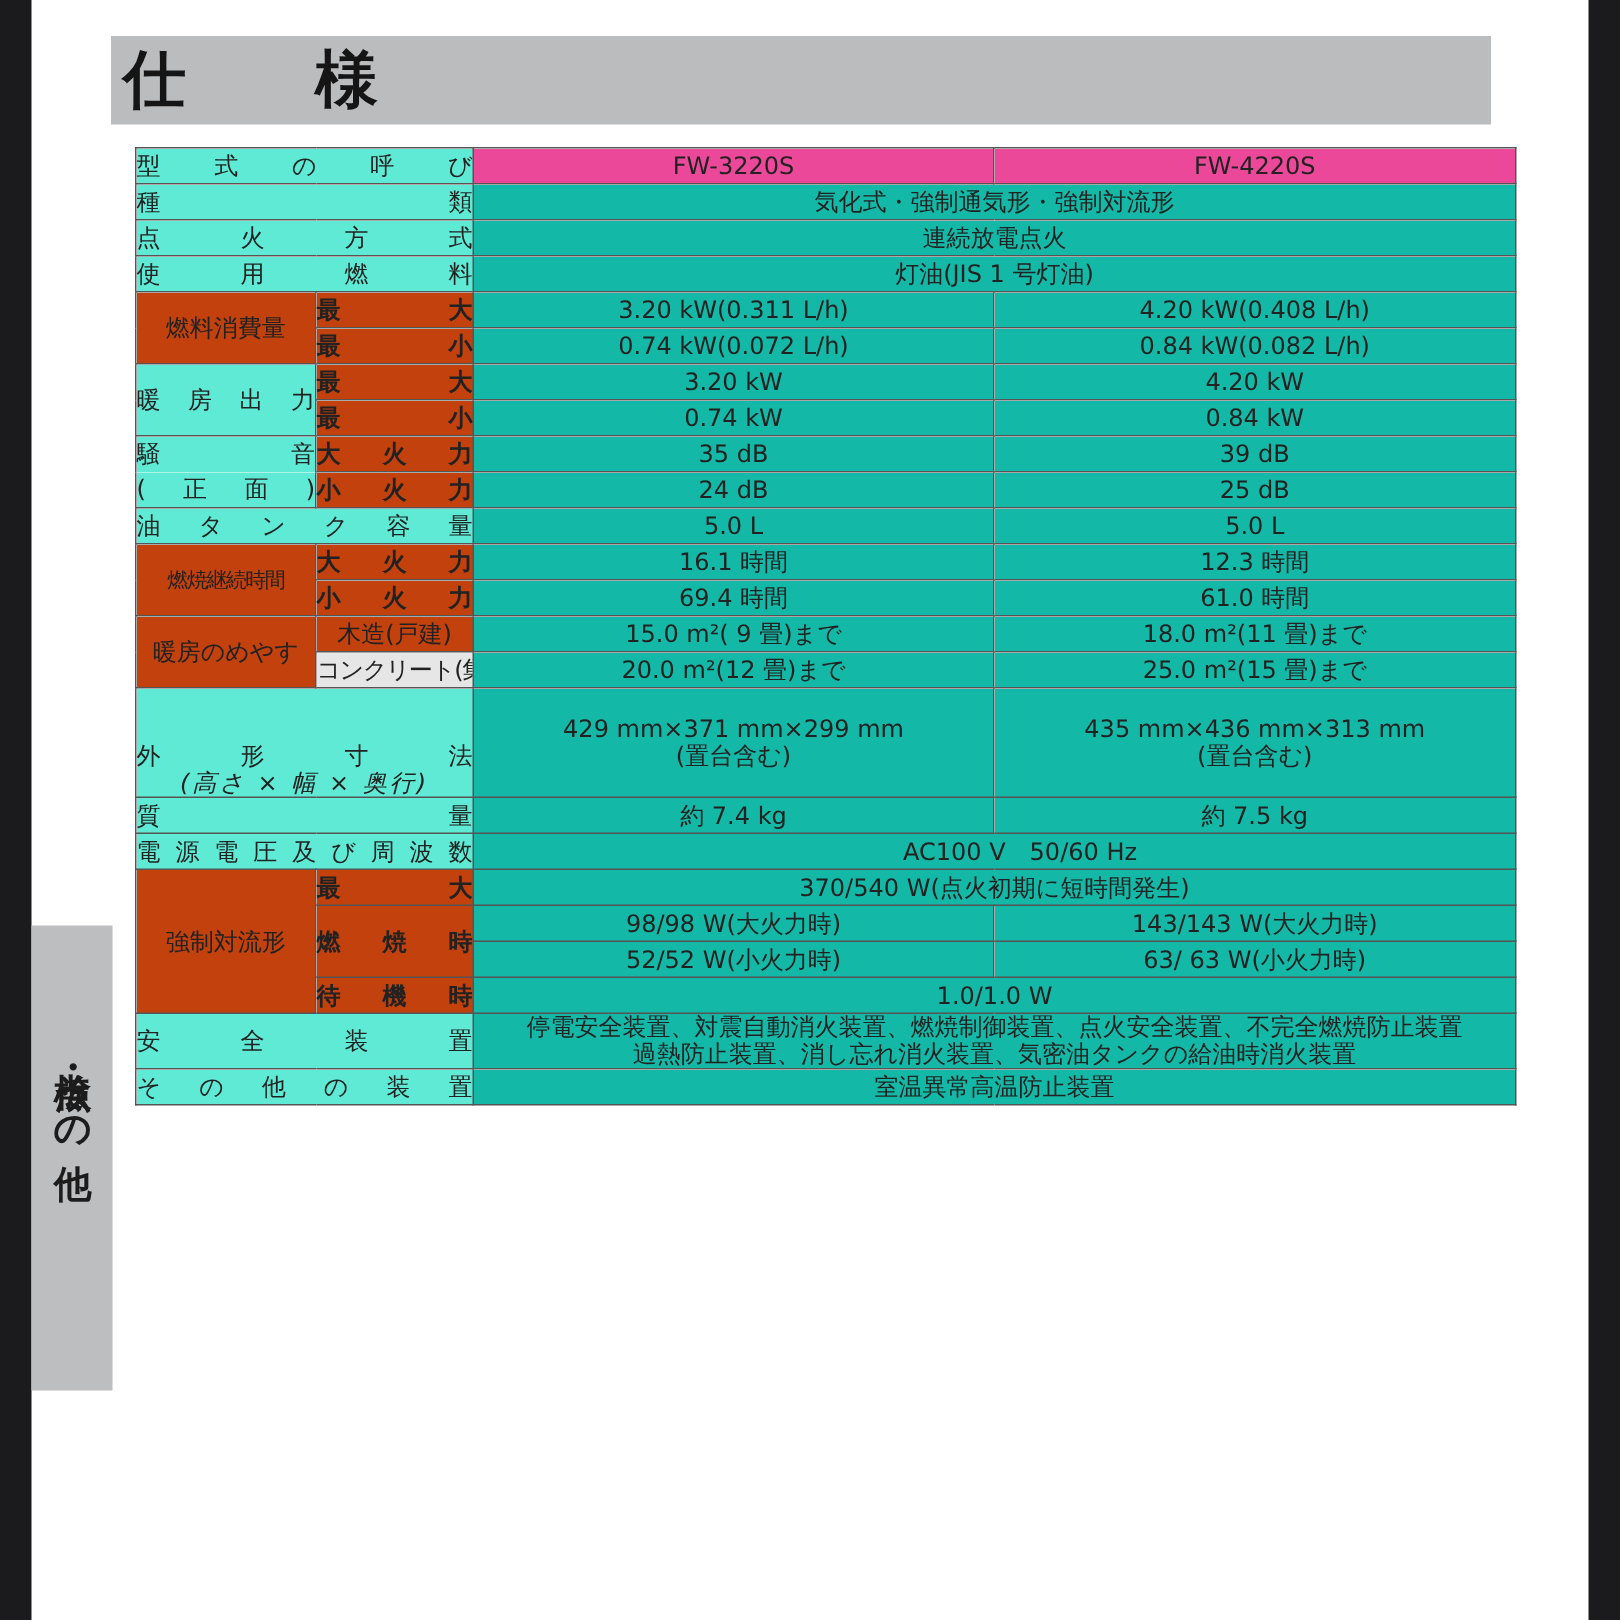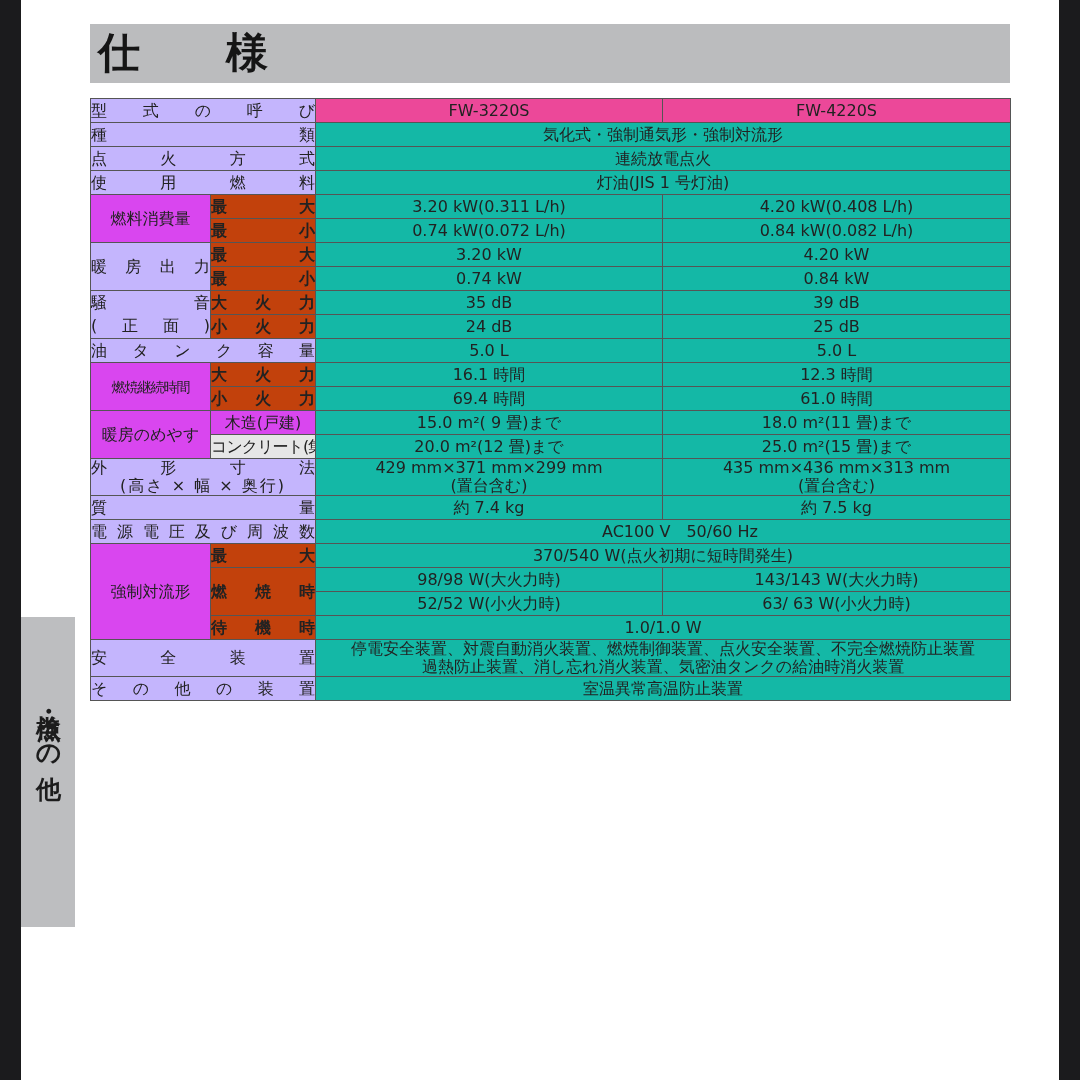--- a/index.html
+++ b/index.html
@@ -1,27 +1,27 @@
 <!DOCTYPE html>
 <html><head>
 <meta charset="utf-8">
 <style>
   html, body { margin:0; padding:0; }
   body { width:1080px; height:1080px; background:#1b1b1d; position:relative; overflow:hidden;
          font-family:"DejaVu Sans","Liberation Sans",sans-serif; color:#222; }
   .page { position:absolute; left:21px; top:0; width:1038px; height:1080px; background:#ffffff; }
-  .title-bar { position:absolute; left:90px; top:24px; width:920px; height:59px; background:#bbbcbe; }
+  .title-bar { position:absolute; left:74px; top:24px; width:920px; height:59px; background:#bbbcbe; }
   .title-text { position:absolute; left:8px; top:4px; font-size:42px; font-weight:bold; color:#151515; letter-spacing:22px; line-height:50px; }
   .side-tab { position:absolute; left:21px; top:617px; width:54px; height:310px; background:#bdbec0; }
   .side-tab-text { position:absolute; left:0; top:78px; width:54px; writing-mode:vertical-rl; text-orientation:upright;
                    font-size:25px; font-weight:bold; color:#1c1c1c; line-height:54px; letter-spacing:1px; }
   table.spec { position:absolute; left:90px; top:98px; border-collapse:collapse; table-layout:fixed; width:920px; }
   table.spec td { border:1.5px solid #555; padding:0; font-size:16px; line-height:18px; height:23px; text-align:center; vertical-align:middle; white-space:nowrap; overflow:hidden; }
-  td.lbl { background:#c4b5fd; text-align:justify; text-align-last:justify; padding:0 8px 0 10px; font-size:17px; letter-spacing:0; }
-  td.lbl-c { background:#d946ef; text-align:center; font-size:16px; padding:0 4px; }
+  td.lbl { background:#5eead4; text-align:justify; text-align-last:justify; padding:0 8px 0 10px; font-size:17px; letter-spacing:0; }
+  td.lbl-c { background:#c2410c; text-align:center; font-size:16px; padding:0 4px; }
   td.sub { background:#c2410c; text-align:justify; text-align-last:justify; padding:0 8px 0 10px; font-size:17px;font-weight:bold; }
   td.sub-small { background:#e6e6e6; text-align:center; font-size:13px; padding:0 2px; letter-spacing:-1px; }
   td.hdr { background:#ec4899; font-size:17px; }
   td.val { background:#14b8a6; }
   td.tall2 { height:42px; }
   td.tall { line-height:19px; }
   .two-line { display:block; }
 </style>
 </head>
 <body>
@@ -124,22 +124,22 @@
     <td class="val">18.0 m²(11 畳)まで</td>
   </tr>
   <tr>
     <td class="sub-small">コンクリート(集合)</td>
     <td class="val">20.0 m²(12 畳)まで</td>
     <td class="val">25.0 m²(15 畳)まで</td>
   </tr>
 
   <tr>
     <td class="lbl tall2" colspan="2" style="text-align:left;text-align-last:auto;">
-      <span class="two-line" style="text-align:justify;text-align-last:justify;">外形寸法</span>
-      <span class="two-line" style="text-align:center;text-align-last:center;letter-spacing:2px;">(高さ × 幅 × 奥行)</span>
+      <span class="two-line" style="text-align:justify;text-align-last:justify;margin-top:36px;">外形寸法</span>
+      <span class="two-line" style="text-align:center;text-align-last:center;letter-spacing:2px;font-style:italic;">(高さ × 幅 × 奥行)</span>
     </td>
     <td class="val tall">
       <span class="two-line">429 mm×371 mm×299 mm</span>
       <span class="two-line">(置台含む)</span>
     </td>
     <td class="val tall">
       <span class="two-line">435 mm×436 mm×313 mm</span>
       <span class="two-line">(置台含む)</span>
     </td>
   </tr>

